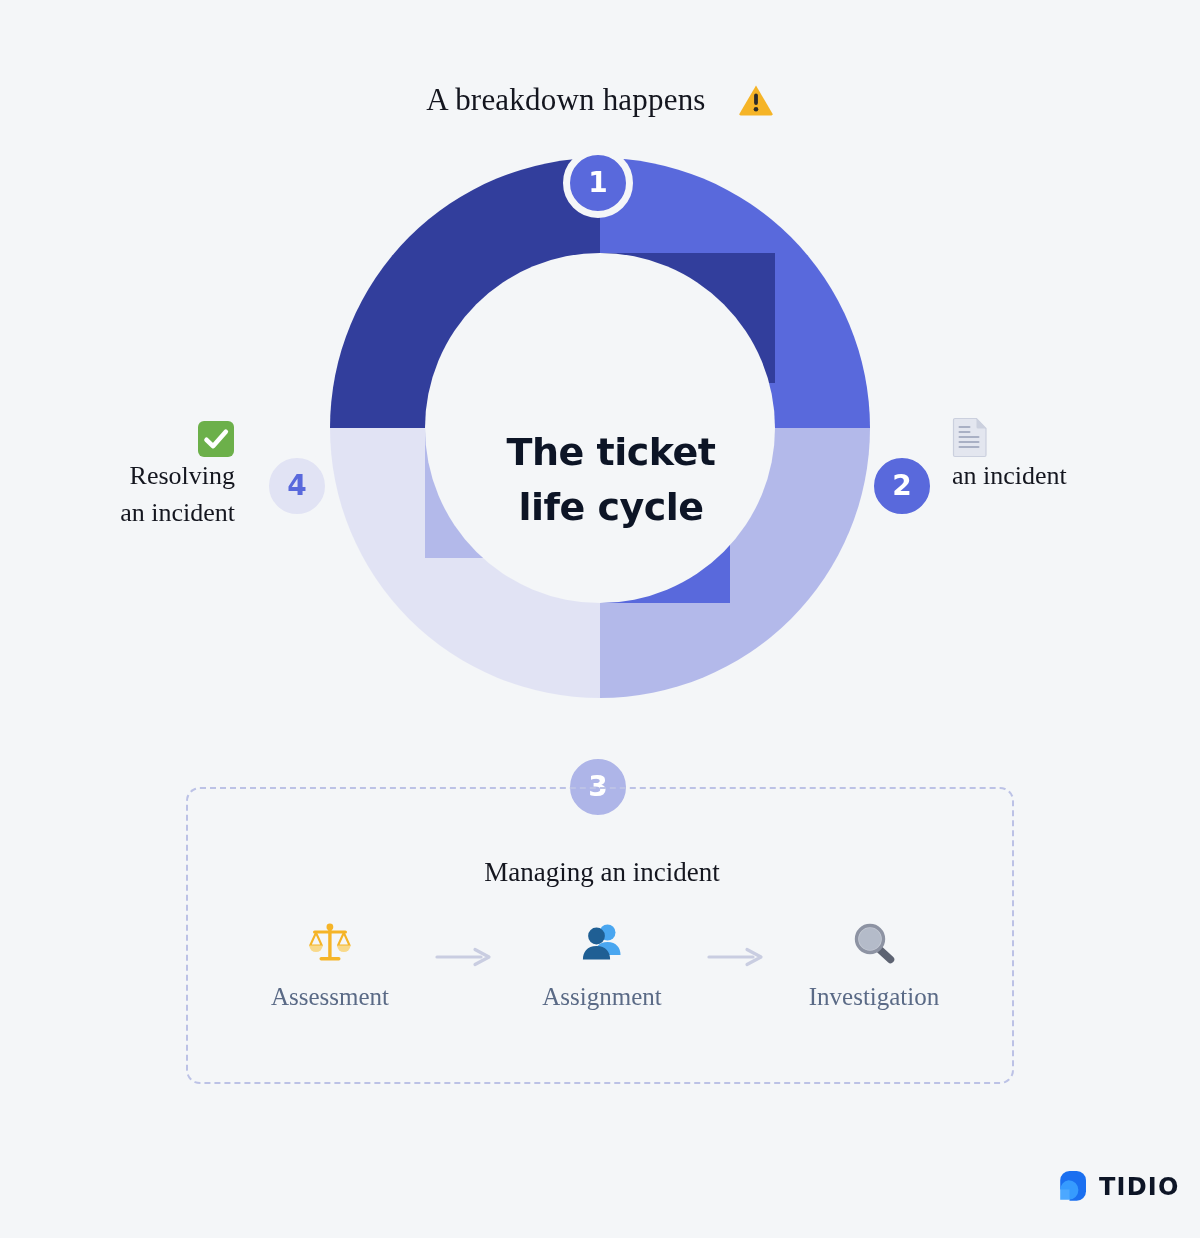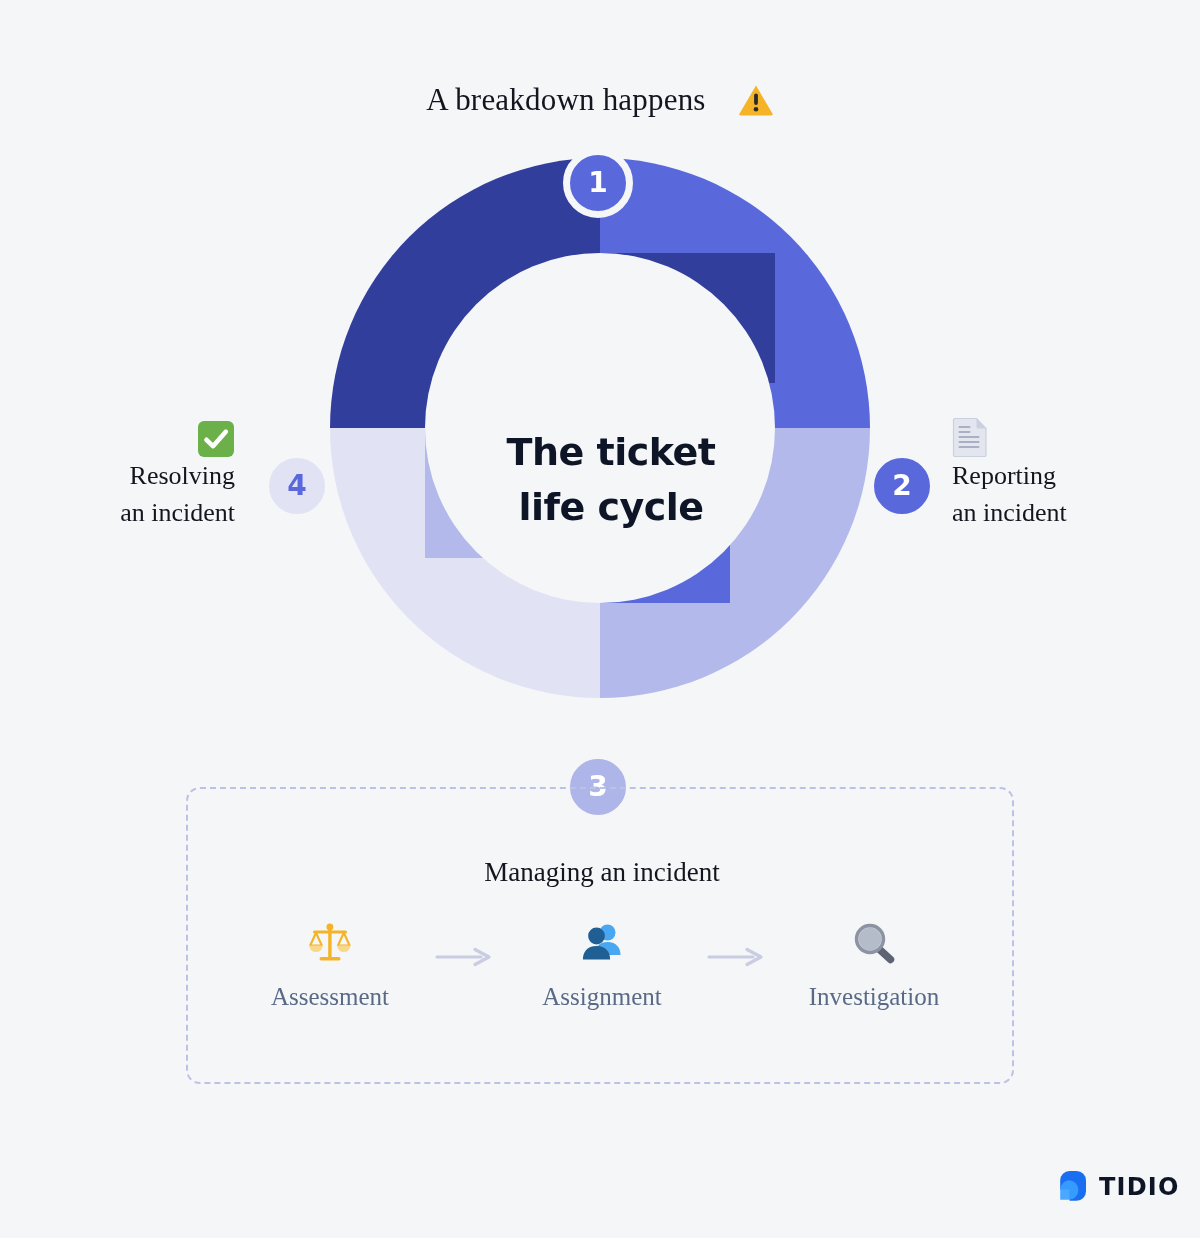--- a/index.html
+++ b/index.html
@@ -288,21 +288,20 @@
       <g fill="#a9b0c4">
         <rect x="6.5" y="9" width="12" height="2.1" rx="1"></rect>
         <rect x="6.5" y="14" width="12" height="2.1" rx="1"></rect>
         <rect x="6.5" y="19" width="21" height="2.1" rx="1"></rect>
         <rect x="6.5" y="24" width="21" height="2.1" rx="1"></rect>
         <rect x="6.5" y="29" width="21" height="2.1" rx="1"></rect>
       </g>
     </svg>
   </div>
   <div class="label-text">
-    <div>Reporting</div>
     <div>an incident</div>
   </div>
 </div>
 
 <div class="side-label" id="label-left">
   <div class="label-icon-row">
     <svg class="check-icon" viewBox="0 0 38 38">
       <rect x="1" y="1" width="36" height="36" rx="6" fill="#6cb04a"></rect>
       <path d="M9.5 19.8 L16 26.2 L28.8 11.8" fill="none" stroke="#ffffff" stroke-width="4.6" stroke-linecap="round" stroke-linejoin="round"></path>
     </svg>

